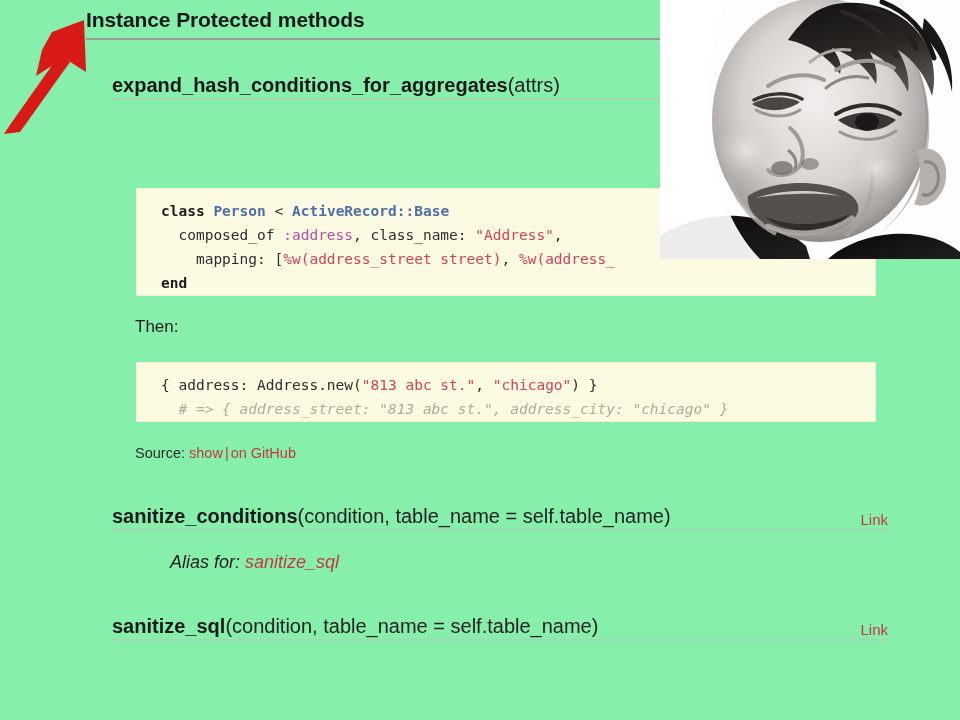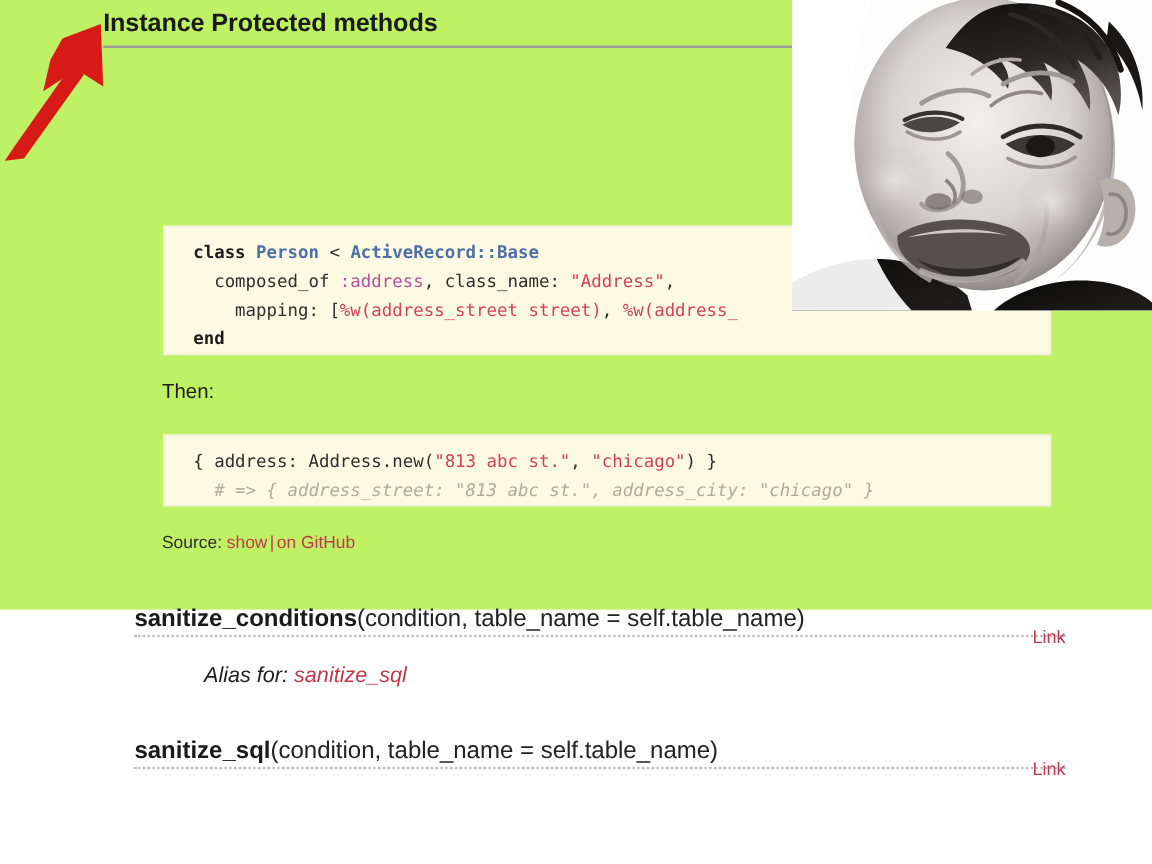--- a/index.html
+++ b/index.html
@@ -12,22 +12,22 @@
     background: #ffffff;
     font-family: "Liberation Sans", sans-serif;
     overflow: hidden;
     position: relative;
   }
 
   
   #page {
     position: absolute;
     left: 0; top: 0;
-    width: 960px; height: 508px;
-    background: #bef264;
+    width: 960px; height: 720px;
+    background: #86efac;
   }
 
   
   .section-head {
     position: absolute;
     left: 86px;
     top: 6px;
     width: 578px;
   }
   .section-head h2 {
@@ -69,21 +69,21 @@
   }
   .dotted {
     border-bottom: 2px dotted #bdbdbd;
     height: 0;
     width: 100%;
   }
 
   .link-anchor {
     position: absolute;
     right: 0;
-    top: 20px;
+    top: 8px;
     font-size: 15px;
     color: #c0394b;
     text-decoration: none;
     font-family: "Liberation Sans", sans-serif;
   }
 
   
   .desc {
     position: absolute;
     left: 135px;
@@ -185,20 +185,26 @@
 </head>
 <body>
 
 <div id="page">
 
   <div class="section-head">
     <h2>Instance Protected methods</h2>
   </div>
   <div class="section-rule"></div>
 
+  <div class="method" style="left:112px; top:72px; width:776px;">
+    <div class="method-title">
+      <span class="mname">expand_hash_conditions_for_aggregates</span><span class="margs">(attrs)</span>
+    </div>
+    <div class="dotted"></div>
+  </div>
 
 
   <div class="codeblock" style="left:136px; top:188px; width:740px; height:108px;"><span class="k">class</span><span class="plain"> </span><span class="cls">Person</span><span class="plain"> &lt; </span><span class="cls">ActiveRecord::Base</span>
 <span class="plain">  composed_of </span><span class="sym">:address</span><span class="plain">, class_name: </span><span class="str">"Address"</span><span class="plain">,</span>
 <span class="plain">    mapping: [</span><span class="pct">%w(address_street street)</span><span class="plain">, </span><span class="pct">%w(address_</span>
 <span class="k">end</span></div>
 
   <div class="then-label">Then:</div>
 
   <div class="codeblock" style="left:136px; top:362px; width:740px; height:60px;"><span class="plain">{ address: Address.new(</span><span class="str">"813 abc st."</span><span class="plain">, </span><span class="str">"chicago"</span><span class="plain">) }</span>

